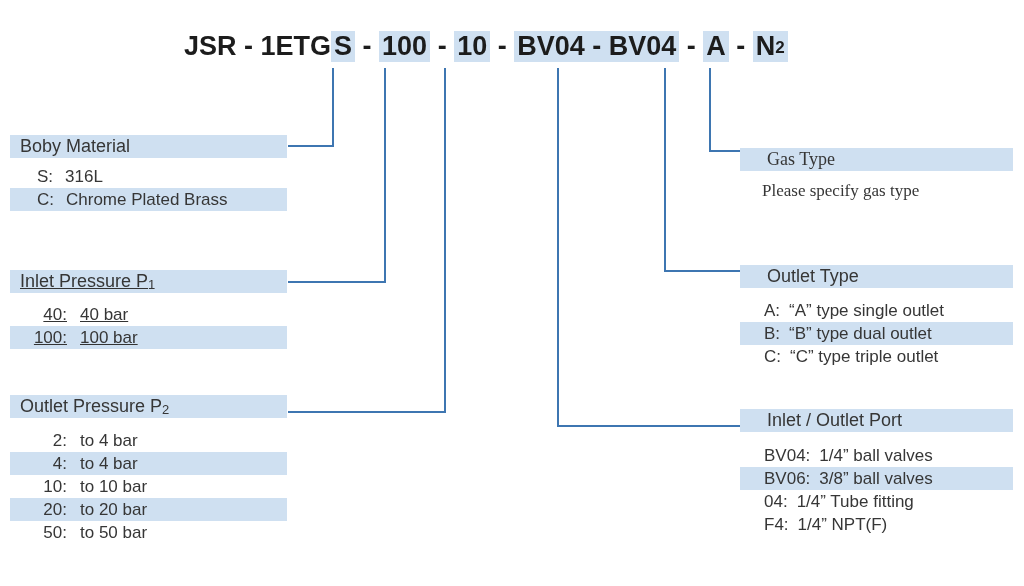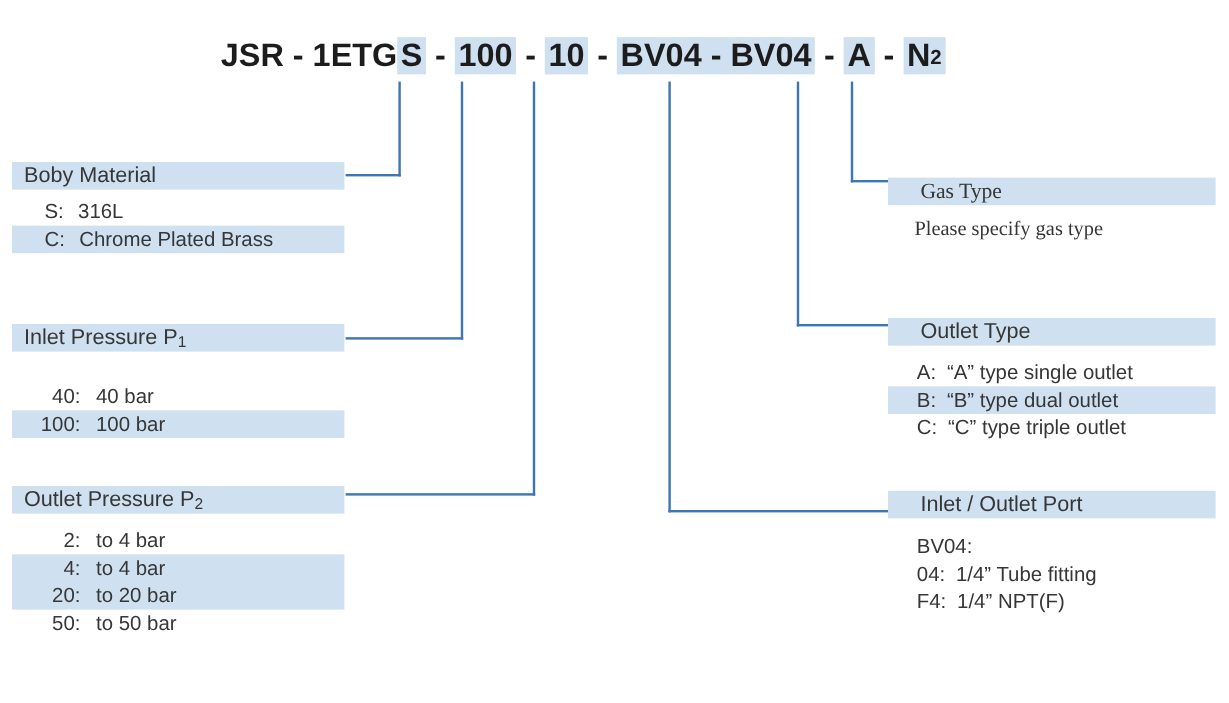--- a/index.html
+++ b/index.html
@@ -27,21 +27,21 @@
   .v6{left:709px;top:68px;height:84px;}  .h6{left:709px;top:150px;width:32px;}
   
   .sec{position:absolute;}
   .sec.left{left:10px;width:277px;}
   .sec.right{left:740px;width:273px;}
   .hd{
     height:23px;line-height:23px;background:#cfe0f1;
     font-size:18px;color:#363636;padding-left:10px;
   }
   .sec.right .hd{padding-left:27px;}
-  .rows{margin-top:26px;}
+  .rows{margin-top:10px;}
   .rows.tight{margin-top:7px;}
   .rows.m8{margin-top:8px;}
   .rows.m11{margin-top:11px;}
   .rows.m12{margin-top:12px;text-align:center;}
   .row{height:23px;line-height:23px;font-size:17px;display:flex;color:#363636;}
   .row.hl{background:#cfe0f1;}
   .row .code{white-space:pre;}
   .pad27{padding-left:27px;}
   .pad24{padding-left:24px;}
   .pad22{padding-left:22px;}
@@ -92,44 +92,48 @@
         <span class="code gap12">S:</span>
         <span>316L</span>
       </div>
       <div class="row pad27 hl">
         <span class="code gap12">C:</span>
         <span>Chrome Plated Brass</span>
       </div>
     </div>
   </div>
 
-  <div class="sec left" style="top:270px;">
+  <div class="sec left" style="top:270px;text-decoration:underline;">
     <div class="hd"><span>Inlet Pressure P</span><sub class="hsub">1</sub></div>
     <div class="rows">
       <div class="row">
         <span class="code codecol gap13">40:</span>
         <span>40 bar</span>
       </div>
       <div class="row hl">
         <span class="code codecol gap13">100:</span>
         <span>100 bar</span>
       </div>
     </div>
   </div>
 
-  <div class="sec left" style="top:405px;">
+  <div class="sec left" style="top:395px;">
     <div class="hd"><span>Outlet Pressure P</span><sub class="hsub">2</sub></div>
     <div class="rows m11">
       <div class="row">
         <span class="code codecol gap13">2:</span>
         <span>to 4 bar</span>
       </div>
       <div class="row hl">
         <span class="code codecol gap13">4:</span>
         <span>to 4 bar</span>
+      </div>
+      <div class="row">
+        <span class="code codecol gap13">10:</span>
+        <span>to 10 bar</span>
       </div>
       <div class="row hl">
         <span class="code codecol gap13">20:</span>
         <span>to 20 bar</span>
       </div>
       <div class="row">
         <span class="code codecol gap13">50:</span>
         <span>to 50 bar</span>
       </div>
     </div>
@@ -160,20 +164,25 @@
         <span>“C” type triple outlet</span>
       </div>
     </div>
   </div>
 
   <div class="sec right" style="top:409px;">
     <div class="hd">Inlet / Outlet Port</div>
     <div class="rows m12">
       <div class="row pad24">
         <span class="code gap9">BV04:</span>
+        <span>1/4” ball valves</span>
+      </div>
+      <div class="row pad24 hl">
+        <span class="code gap9">BV06:</span>
+        <span>3/8” ball valves</span>
       </div>
       <div class="row pad24">
         <span class="code gap9">04:</span>
         <span>1/4” Tube fitting</span>
       </div>
       <div class="row pad24">
         <span class="code gap9">F4:</span>
         <span>1/4” NPT(F)</span>
       </div>
     </div>

